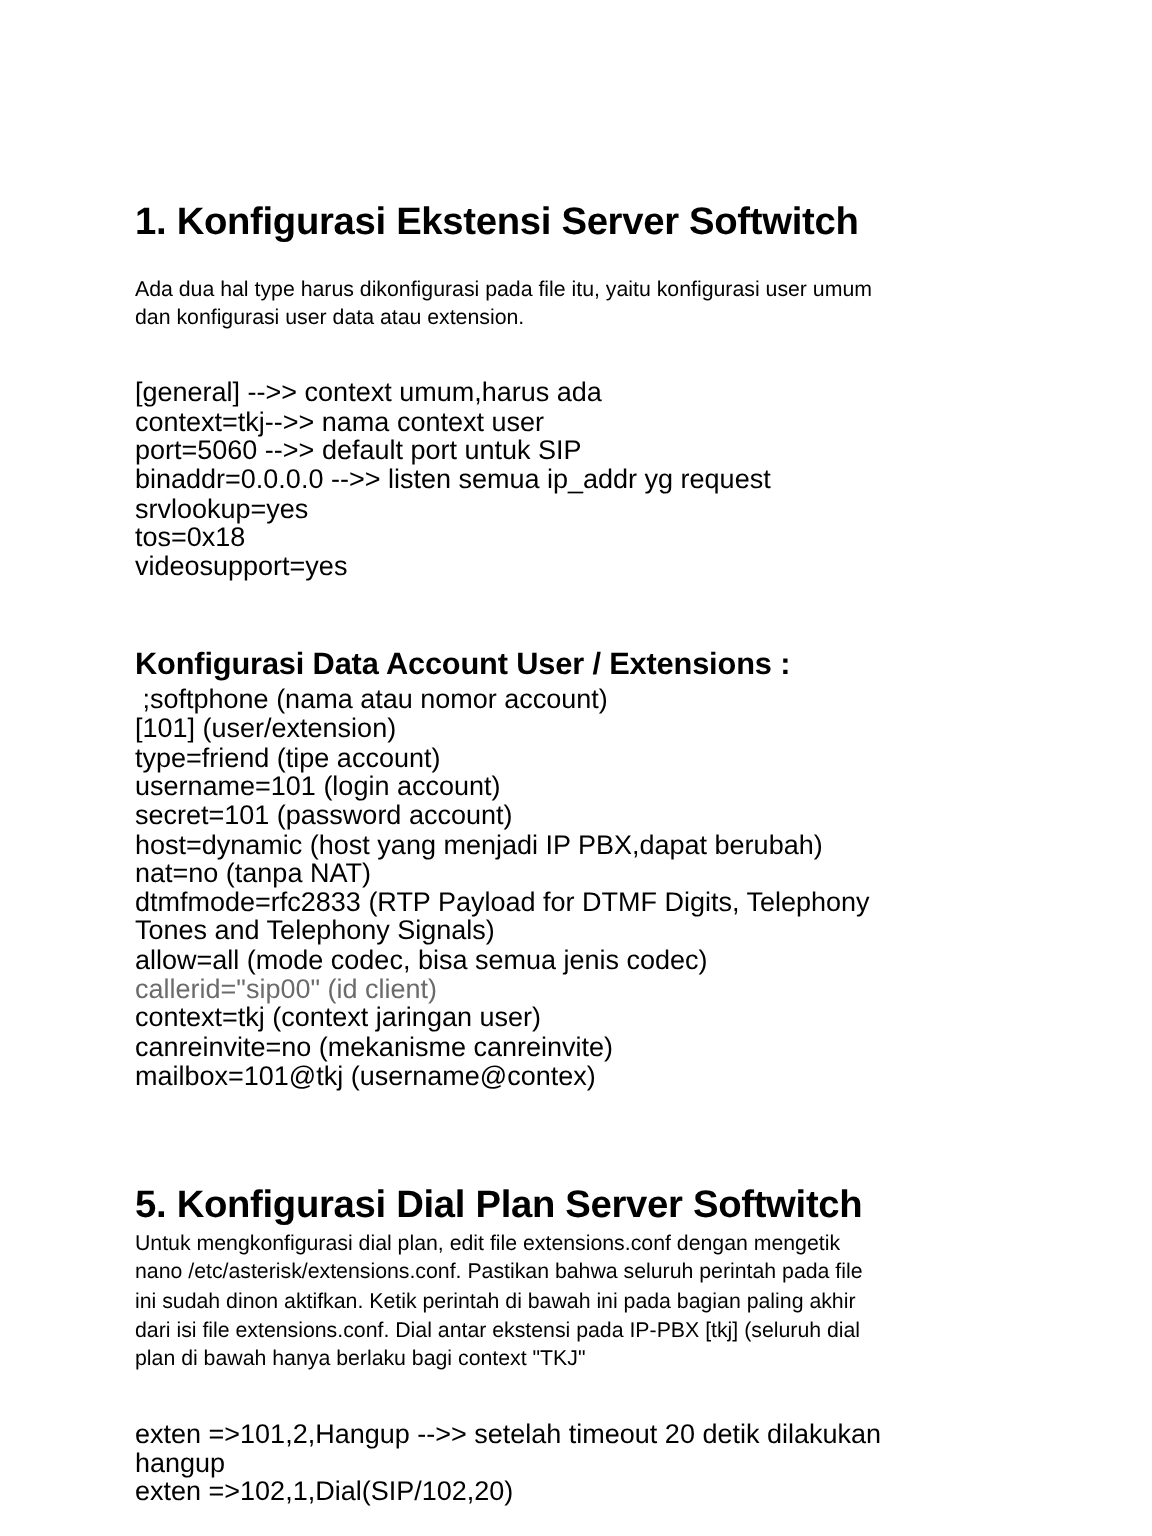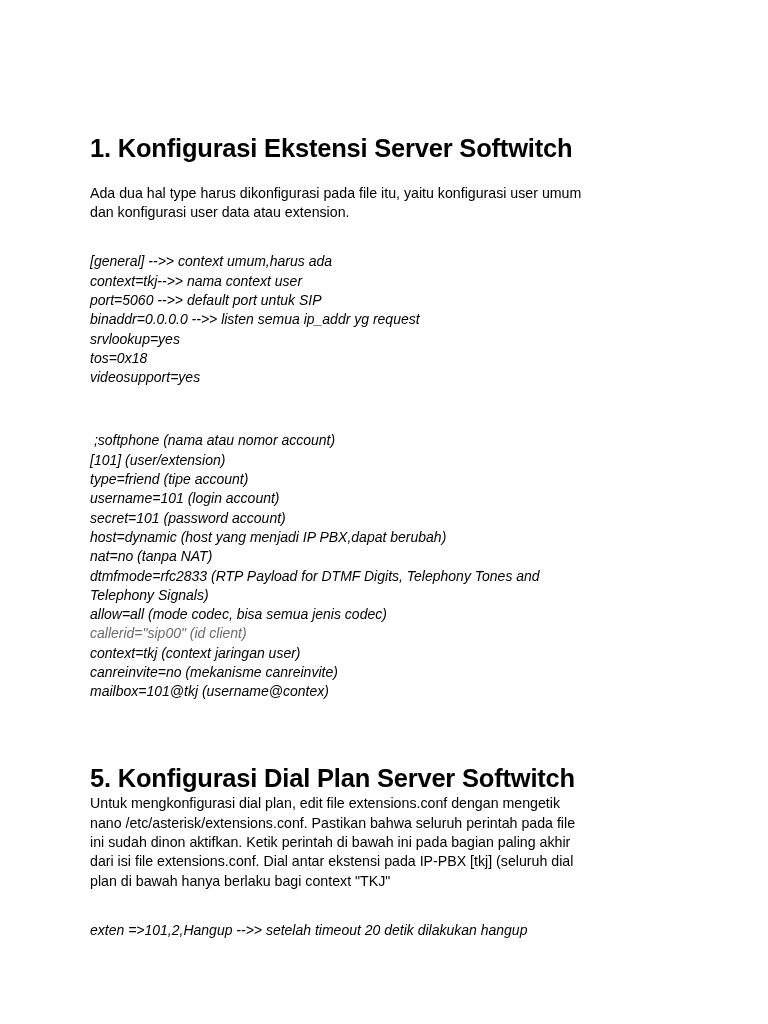--- a/index.html
+++ b/index.html
@@ -51,25 +51,24 @@
     padding: 0;
   }
   .code-block {
     font-size: 14.2px;
     line-height: 19.3px;
     margin: 0;
     padding: 0;
     white-space: pre-wrap;
   }
   .code-line {
-    font-size: 14px;
+    font-size: 18px;
     line-height: 19.3px;
     white-space: pre-wrap;
     word-wrap: break-word;
-    font-style: italic;
   }
   .code-line.dim {
     color: #6b6b6b;
   }
   .gap-sm { height: 19px; }
   .gap-md { height: 30px; }
   .gap-lg { height: 44px; }
   .gap-xxl { height: 62px; }
 </style>
 </head>
@@ -81,25 +80,26 @@
     <h1 class="sec-title">1. Konfigurasi Ekstensi Server Softwitch</h1>
     <div class="gap-sm"></div>
     <p class="para">Ada dua hal type harus dikonfigurasi pada file itu, yaitu konfigurasi user umum dan konfigurasi user data atau extension.</p>
 
     <div class="gap-md"></div>
 
     <div class="code-block"><div class="code-line">[general] --&gt;&gt; context umum,harus ada</div><div class="code-line">context=tkj--&gt;&gt; nama context user</div><div class="code-line">port=5060 --&gt;&gt; default port untuk SIP</div><div class="code-line">binaddr=0.0.0.0 --&gt;&gt; listen semua ip_addr yg request</div><div class="code-line">srvlookup=yes</div><div class="code-line">tos=0x18</div><div class="code-line">videosupport=yes</div></div>
 
     <div class="gap-lg"></div>
 
+    <h2 class="sub-title">Konfigurasi Data Account User / Extensions :</h2>
     <div class="code-block"><div class="code-line"> ;softphone (nama atau nomor account)</div><div class="code-line">[101] (user/extension)</div><div class="code-line">type=friend (tipe account)</div><div class="code-line">username=101 (login account)</div><div class="code-line">secret=101 (password account)</div><div class="code-line">host=dynamic (host yang menjadi IP PBX,dapat berubah)</div><div class="code-line">nat=no (tanpa NAT)</div><div class="code-line">dtmfmode=rfc2833 (RTP Payload for DTMF Digits, Telephony Tones and Telephony Signals)</div><div class="code-line">allow=all (mode codec, bisa semua jenis codec)</div><div class="code-line dim">callerid="sip00" (id client)</div><div class="code-line">context=tkj (context jaringan user)</div><div class="code-line">canreinvite=no (mekanisme canreinvite)</div><div class="code-line">mailbox=101@tkj (username@contex)</div></div>
 
     <div class="gap-xxl"></div>
 
     <h1 class="sec-title">5. Konfigurasi Dial Plan Server Softwitch</h1>
     <p class="para">Untuk mengkonfigurasi dial plan, edit file extensions.conf dengan mengetik nano /etc/asterisk/extensions.conf. Pastikan bahwa seluruh perintah pada file ini sudah dinon aktifkan. Ketik perintah di bawah ini pada bagian paling akhir dari isi file extensions.conf.  Dial antar ekstensi pada IP-PBX [tkj] (seluruh dial plan di bawah hanya berlaku bagi context "TKJ"</p>
 
     <div class="gap-md"></div>
 
-    <div class="code-block"><div class="code-line">exten =&gt;101,2,Hangup --&gt;&gt; setelah timeout 20 detik dilakukan hangup</div></div>
+    <div class="code-block"><div class="code-line">exten =&gt;101,2,Hangup --&gt;&gt; setelah timeout 20 detik dilakukan hangup</div><div class="code-line">exten =&gt;102,1,Dial(SIP/102,20)</div></div>
 
   </div>
 </div>
 
 </body></html>

